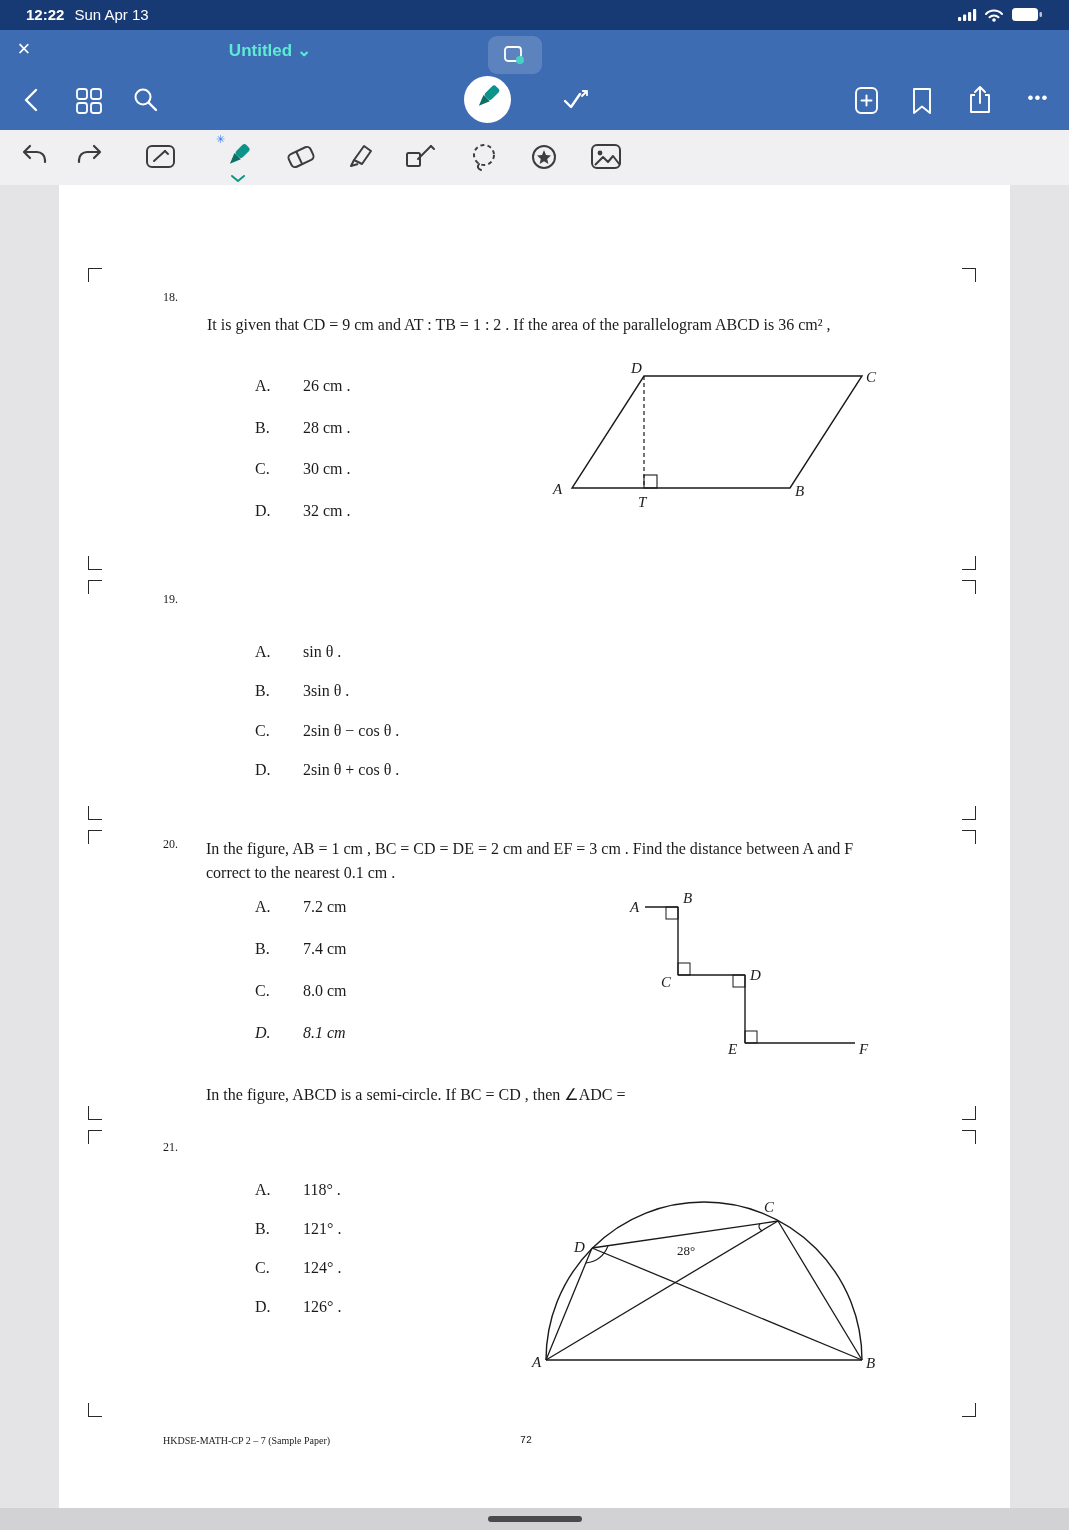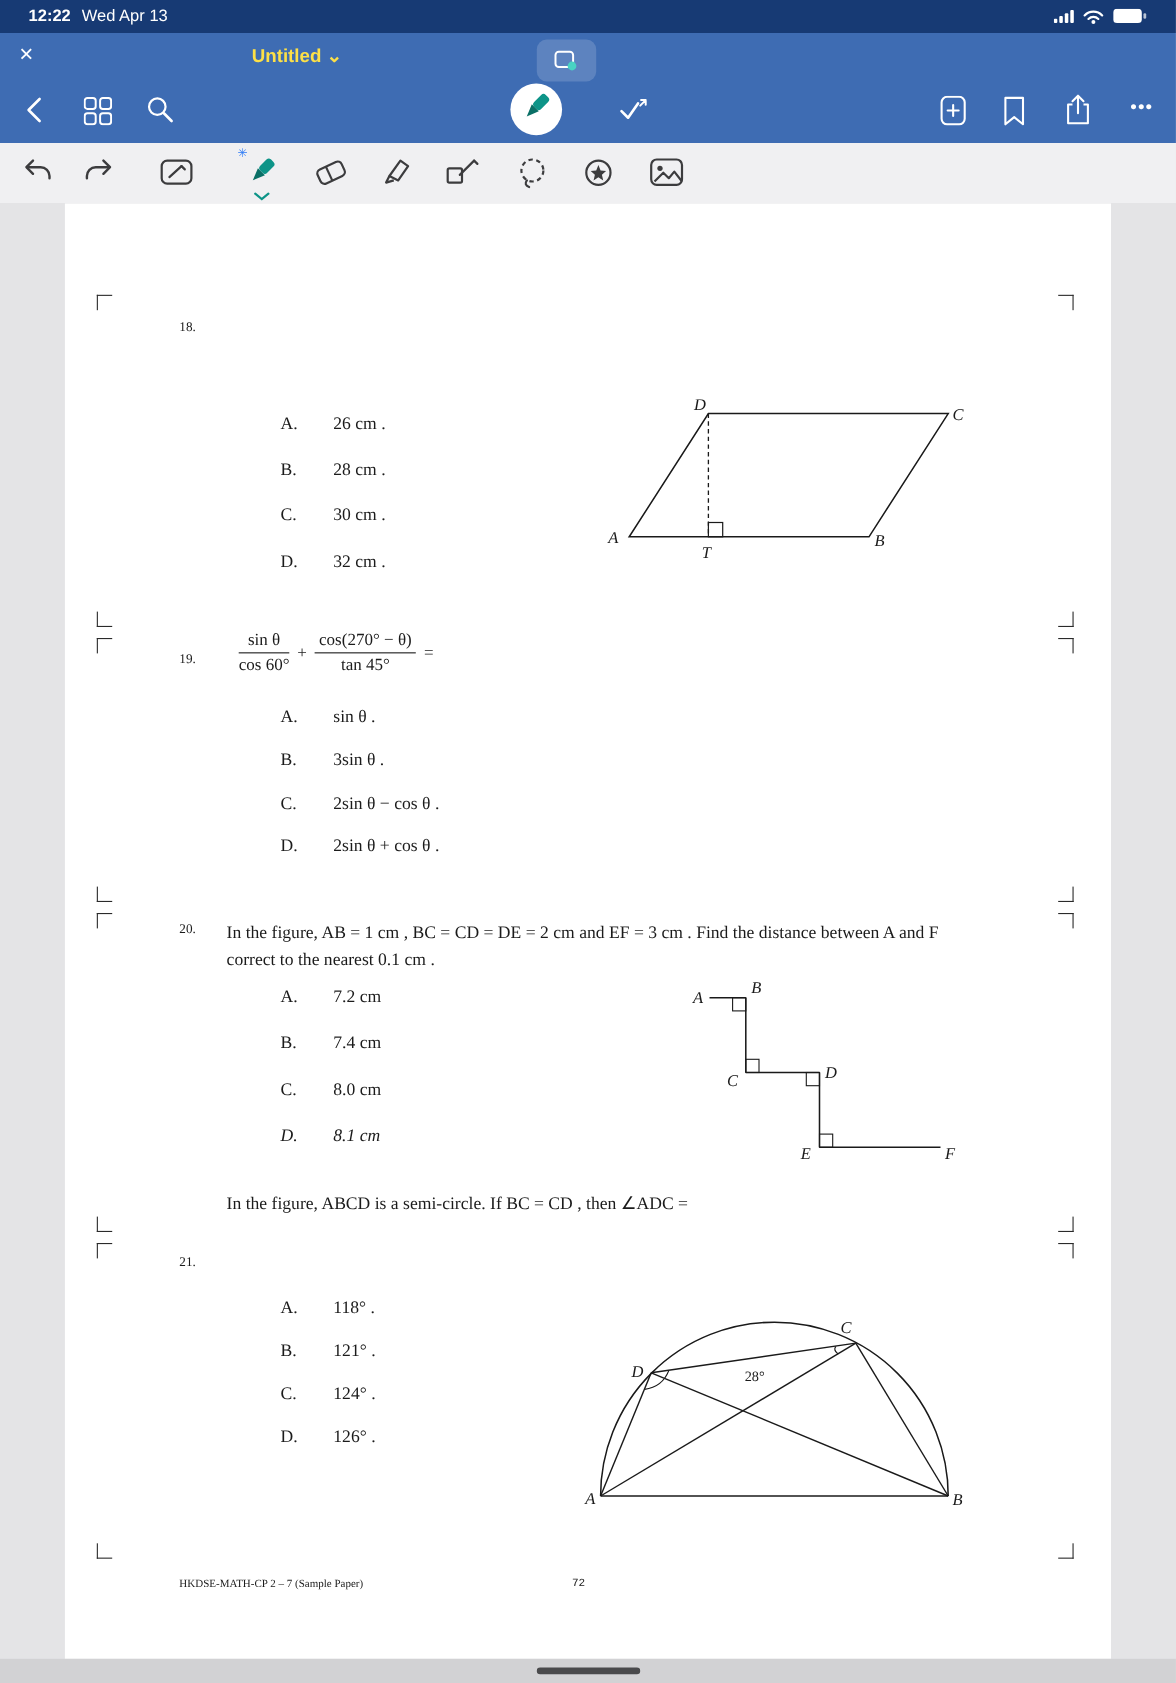--- a/index.html
+++ b/index.html
@@ -6,21 +6,21 @@
   body{width:1069px;height:1530px;position:relative;overflow:hidden;
        font-family:"Liberation Sans",sans-serif;background:#e4e4e6;}
   .abs{position:absolute;}
   
   #status-bar{left:0;top:0;width:1069px;height:30px;background:#173a74;color:#fff;}
   #status-left{left:26px;top:6px;font-size:15px;color:#fff;}
   #status-left b{font-weight:bold;margin-right:10px;}
   
   #header{left:0;top:30px;width:1069px;height:100px;background:#3e6cb3;}
   #tab-hl{left:488px;top:6px;width:54px;height:38px;background:rgba(255,255,255,.16);border-radius:9px;}
-  #doc-title{left:180px;top:10px;width:180px;text-align:center;color:#fde047;font-size:17px;font-weight:bold;}
+  #doc-title{left:180px;top:10px;width:180px;text-align:center;color:#5eead4;font-size:17px;font-weight:bold;}
   #close-x{left:12px;top:6px;font-size:22px;color:#fff;width:24px;text-align:center;}
   
   #tools{left:0;top:130px;width:1069px;height:55px;background:#f0f0f2;border-bottom:1px solid #d8d8da;}
   .tool{width:34px;height:34px;display:flex;align-items:center;justify-content:center;}
   .dash{background:#2e2e30;border-radius:3px;}
   .swatch{width:28px;height:28px;border-radius:50%;display:flex;align-items:center;justify-content:center;color:#fff;font-size:15px;font-weight:bold;}
   #thick-pill{left:660px;top:135px;width:50px;height:44px;background:#e2e2e6;border-radius:10px;}
   
   #canvas{left:0;top:185px;width:1069px;height:1345px;background:#e4e4e6;}
   #page{left:59px;top:0px;width:951px;height:1323px;background:#ffffff;position:absolute;
@@ -42,21 +42,21 @@
   .fig-plain{font-size:13px;font-family:"Liberation Serif",serif;fill:#1b1b1b;}
   #footer-left,#footer-page{position:absolute;font-size:10px;}
   #home-strip{left:0;top:1508px;width:1069px;height:22px;background:#d2d2d4;}
   #home-bar{left:488px;top:1516px;width:94px;height:6px;border-radius:3px;background:#4a4a4c;}
 </style>
 </head>
 <body>
 
 <div id="status-bar" class="abs">
   <div id="status-left" class="abs">
-    <b>12:22</b><span>Wed Apr 13</span>
+    <b>12:22</b><span>Sun Apr 13</span>
   </div>
   <svg class="abs" style="left:958px;top:8px" width="20" height="14">
     <rect x="0" y="9" width="3.2" height="4" rx="1" fill="#fff"></rect>
       <rect x="5" y="6.5" width="3.2" height="6.5" rx="1" fill="#fff"></rect>
       <rect x="10" y="4" width="3.2" height="9" rx="1" fill="#fff"></rect>
       <rect x="15" y="1" width="3.2" height="12" rx="1" fill="#fff"></rect>
   </svg>
   <svg class="abs" style="left:984px;top:8px" width="20" height="14">
     <path d="M2 6 A 11 11 0 0 1 18 6" stroke="#fff" stroke-width="2" fill="none" stroke-linecap="round"></path>
     <path d="M5.5 9.2 A 6.5 6.5 0 0 1 14.5 9.2" stroke="#fff" stroke-width="2" fill="none" stroke-linecap="round"></path>
@@ -215,50 +215,39 @@
     <div class="cmark cm-tl" style="left:29px;top:645px;"></div>
     <div class="cmark cm-tr" style="left:903px;top:645px;"></div>
     <div class="cmark cm-bl" style="left:29px;top:921px;"></div>
     <div class="cmark cm-br" style="left:903px;top:921px;"></div>
     <div class="cmark cm-tl" style="left:29px;top:945px;"></div>
     <div class="cmark cm-tr" style="left:903px;top:945px;"></div>
     <div class="cmark cm-bl" style="left:29px;top:1218px;"></div>
     <div class="cmark cm-br" style="left:903px;top:1218px;"></div>
 
     <div class="qnum" style="left:104px;top:105px;">18.</div>
+    <div class="qtext" style="left:148px;top:128px;">It is given that  CD = 9 cm  and  AT : TB = 1 : 2 .  If the area of the parallelogram  ABCD  is  36 cm² ,</div>
 
     <div class="opt" style="top:192px;"><span class="opt-label">A.</span><span>26 cm .</span></div>
     <div class="opt" style="top:234px;"><span class="opt-label">B.</span><span>28 cm .</span></div>
     <div class="opt" style="top:275px;"><span class="opt-label">C.</span><span>30 cm .</span></div>
     <div class="opt" style="top:317px;"><span class="opt-label">D.</span><span>32 cm .</span></div>
 
     <svg class="abs" style="left:490px;top:178px;" width="340" height="152">
       <polygon points="23,125 241,125 313,13 95,13" fill="none" stroke="#1a1a1a" stroke-width="1.4"></polygon>
       <line x1="95" y1="13" x2="95" y2="125" stroke="#1a1a1a" stroke-width="1.2" stroke-dasharray="4 3"></line>
       <rect x="95" y="112" width="13" height="13" fill="none" stroke="#1a1a1a" stroke-width="1.1"></rect>
       <text class="fig-label" x="82" y="10">D</text>
       <text class="fig-label" x="317" y="19">C</text>
       <text class="fig-label" x="4" y="131">A</text>
       <text class="fig-label" x="246" y="133">B</text>
       <text class="fig-label" x="89" y="144">T</text>
     </svg>
 
     <div class="qnum" style="left:104px;top:407px;">19.</div>
-    <div class="expr" style="left:158px;top:388px;">
-      <span class="frac">
-        <span class="fnum">sin θ</span>
-        <span class="fden">cos 60°</span>
-      </span>
-      <span>+</span>
-      <span class="frac">
-        <span class="fnum">cos(270° − θ)</span>
-        <span class="fden">tan 45°</span>
-      </span>
-      <span>=</span>
-    </div>
 
     <div class="opt" style="top:458px;"><span class="opt-label">A.</span><span>sin θ .</span></div>
     <div class="opt" style="top:497px;"><span class="opt-label">B.</span><span>3sin θ .</span></div>
     <div class="opt" style="top:537px;"><span class="opt-label">C.</span><span>2sin θ − cos θ .</span></div>
     <div class="opt" style="top:576px;"><span class="opt-label">D.</span><span>2sin θ + cos θ .</span></div>
 
     <div class="qnum" style="left:104px;top:652px;">20.</div>
     <div class="qtext" style="left:147px;top:652px;">In the figure,  AB = 1 cm ,  BC = CD = DE = 2 cm  and  EF = 3 cm .  Find the distance between  A  and  F</div>
     <div class="qtext" style="left:147px;top:676px;">correct to the nearest  0.1 cm .</div>
 

